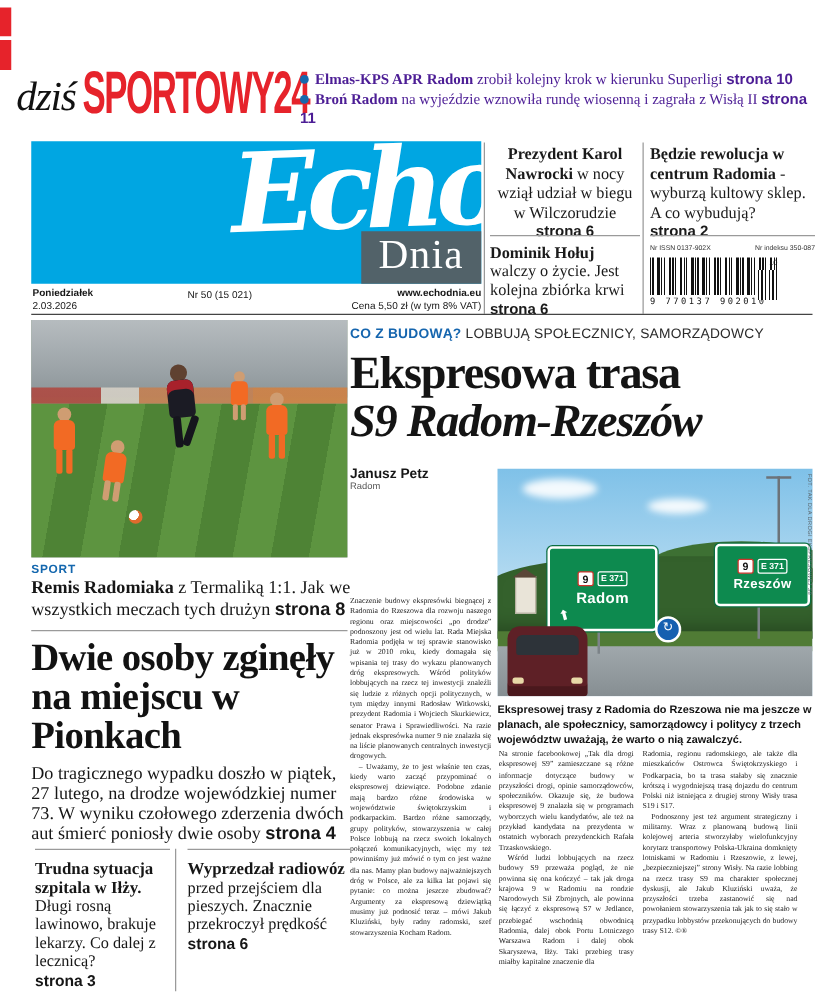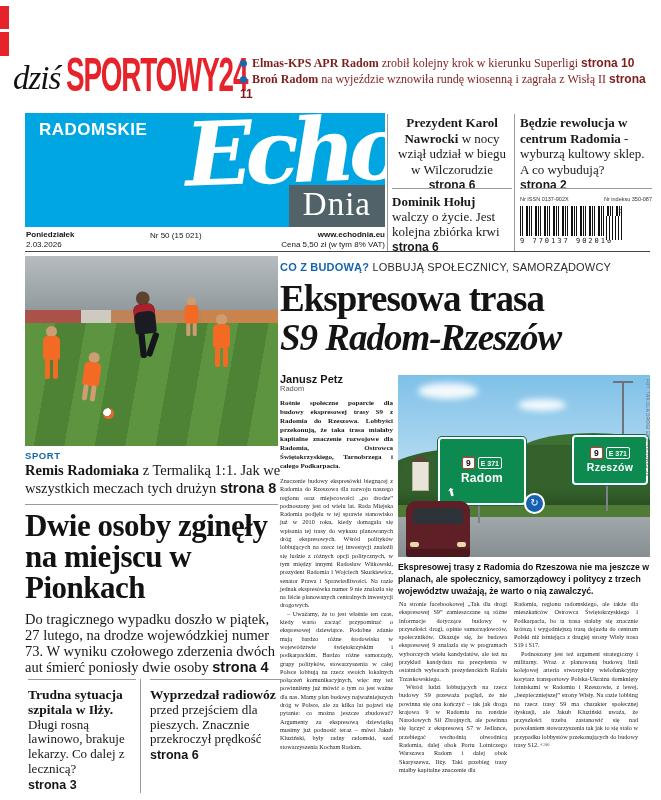--- a/index.html
+++ b/index.html
@@ -12,21 +12,21 @@
   
   .tab{left:0;width:9px;background:#e6232b;}
   .tab1{top:6px;height:23px;}
   .tab2{top:32px;height:24px;}
 
   
   .dzis{left:13px;top:60px;font-style:italic;font-size:33px;letter-spacing:-1px;color:#111;}
   .sportowy{left:66px;top:51px;font-family:"Liberation Sans",sans-serif;font-weight:900;
             font-size:48px;line-height:1;color:#e6232b;transform:scaleX(.58);transform-origin:left top;
             letter-spacing:-2px;white-space:nowrap;}
-  .bullets{left:240px;top:56px;width:414px;font-size:12px;line-height:15.6px;color:#7f1d1d;}
+  .bullets{left:240px;top:56px;width:414px;font-size:12px;line-height:15.6px;color:#4c1d95;}
   .bdot{display:inline-block;width:7px;height:7px;border-radius:50%;background:#1668ad;margin-right:5px;}
   .pg{font-family:"Liberation Sans",sans-serif;font-weight:bold;}
 
   
   .masthead{left:25px;top:113px;width:360px;height:114px;background:#00a6e2;}
   .region{position:absolute;left:14px;top:7px;color:#fff;font-family:"Liberation Sans",sans-serif;
           font-weight:600;font-size:17px;letter-spacing:.5px;}
   .echo{position:absolute;left:160px;top:-14px;color:#fff;font-style:italic;font-weight:bold;
         font-family:"DejaVu Serif",serif;font-size:88px;letter-spacing:-7px;transform:rotate(-2deg);}
   .dnia{position:absolute;right:0;bottom:0;background:rgba(88,92,96,.93);color:#fff;
@@ -158,21 +158,20 @@
   <div class="abs tab tab2"></div>
 
   <div class="abs dzis">dziś</div>
   <div class="abs sportowy">SPORTOWY24</div>
   <div class="abs bullets">
     <div><span class="bdot"></span><b>Elmas-KPS APR Radom</b><span> zrobił kolejny krok w kierunku Superligi </span><span class="pg">strona 10</span></div>
     <div><span class="bdot"></span><b>Broń Radom</b><span> na wyjeździe wznowiła rundę wiosenną i zagrała z Wisłą II </span><span class="pg">strona 11</span></div>
   </div>
 
   <div class="abs masthead">
-    <div class="region">RADOMSKIE</div>
     <div class="echo">Echo</div>
     <div class="dnia">Dnia</div>
   </div>
   <div class="abs dl-left sans">
     <div class="b">Poniedziałek</div>
     <div>2.03.2026</div>
   </div>
   <div class="abs dl-issue sans">Nr 50 (15 021)</div>
   <div class="abs dl-right sans">
     <div class="b">www.echodnia.eu</div>
@@ -282,21 +281,20 @@
   <div class="abs kicker">
     <span class="q">CO Z BUDOWĄ?</span>
     <span class="r">LOBBUJĄ SPOŁECZNICY, SAMORZĄDOWCY</span>
   </div>
   <h1 class="abs mhead" style="margin:0;">
     <span style="display:block;">Ekspresowa trasa</span>
     <span style="display:block;font-style:italic;">S9 Radom-Rzeszów</span>
   </h1>
   <div class="abs byline">Janusz Petz</div>
   <div class="abs bycity">Radom</div>
-  <div class="abs lead">Rośnie społeczne poparcie dla budowy ekspresowej trasy S9 z Radomia do Rzeszowa. Lobbyści przekonują, że taka trasa miałaby kapitalne znaczenie rozwojowe dla Radomia, Ostrowca Świętokrzyskiego, Tarnobrzega i całego Podkarpacia.</div>
 
   <div class="abs bodycol col1">
     <p>Znaczenie budowy ekspresówki biegnącej z Radomia do Rzeszowa dla rozwoju naszego regionu oraz miejscowości „po drodze” podnoszony jest od wielu lat. Rada Miejska Radomia podjęła w tej sprawie stanowisko już w 2010 roku, kiedy domagała się wpisania tej trasy do wykazu planowanych dróg ekspresowych. Wśród polityków lobbujących na rzecz tej inwestycji znaleźli się ludzie z różnych opcji politycznych, w tym między innymi Radosław Witkowski, prezydent Radomia i Wojciech Skurkiewicz, senator Prawa i Sprawiedliwości. Na razie jednak ekspresówka numer 9 nie znalazła się na liście planowanych centralnych inwestycji drogowych.</p>
     <p>– Uważamy, że to jest właśnie ten czas, kiedy warto zacząć przypominać o ekspresowej dziewiątce. Podobne zdanie mają bardzo różne środowiska w województwie świętokrzyskim i podkarpackim. Bardzo różne samorządy, grupy polityków, stowarzyszenia w całej Polsce lobbują na rzecz swoich lokalnych połączeń komunikacyjnych, więc my też powinniśmy już mówić o tym co jest ważne dla nas. Mamy plan budowy najważniejszych dróg w Polsce, ale za kilka lat pojawi się pytanie: co można jeszcze zbudować? Argumenty za ekspresową dziewiątką musimy już podnosić teraz – mówi Jakub Kluziński, były radny radomski, szef stowarzyszenia Kocham Radom.</p>
   </div>
 
   <div class="abs rphoto">
     <div class="cloud" style="left:20px;top:8px;width:60px;height:16px;"></div>
     <div class="cloud" style="left:120px;top:24px;width:48px;height:12px;"></div>
     <div class="trees2"></div>

